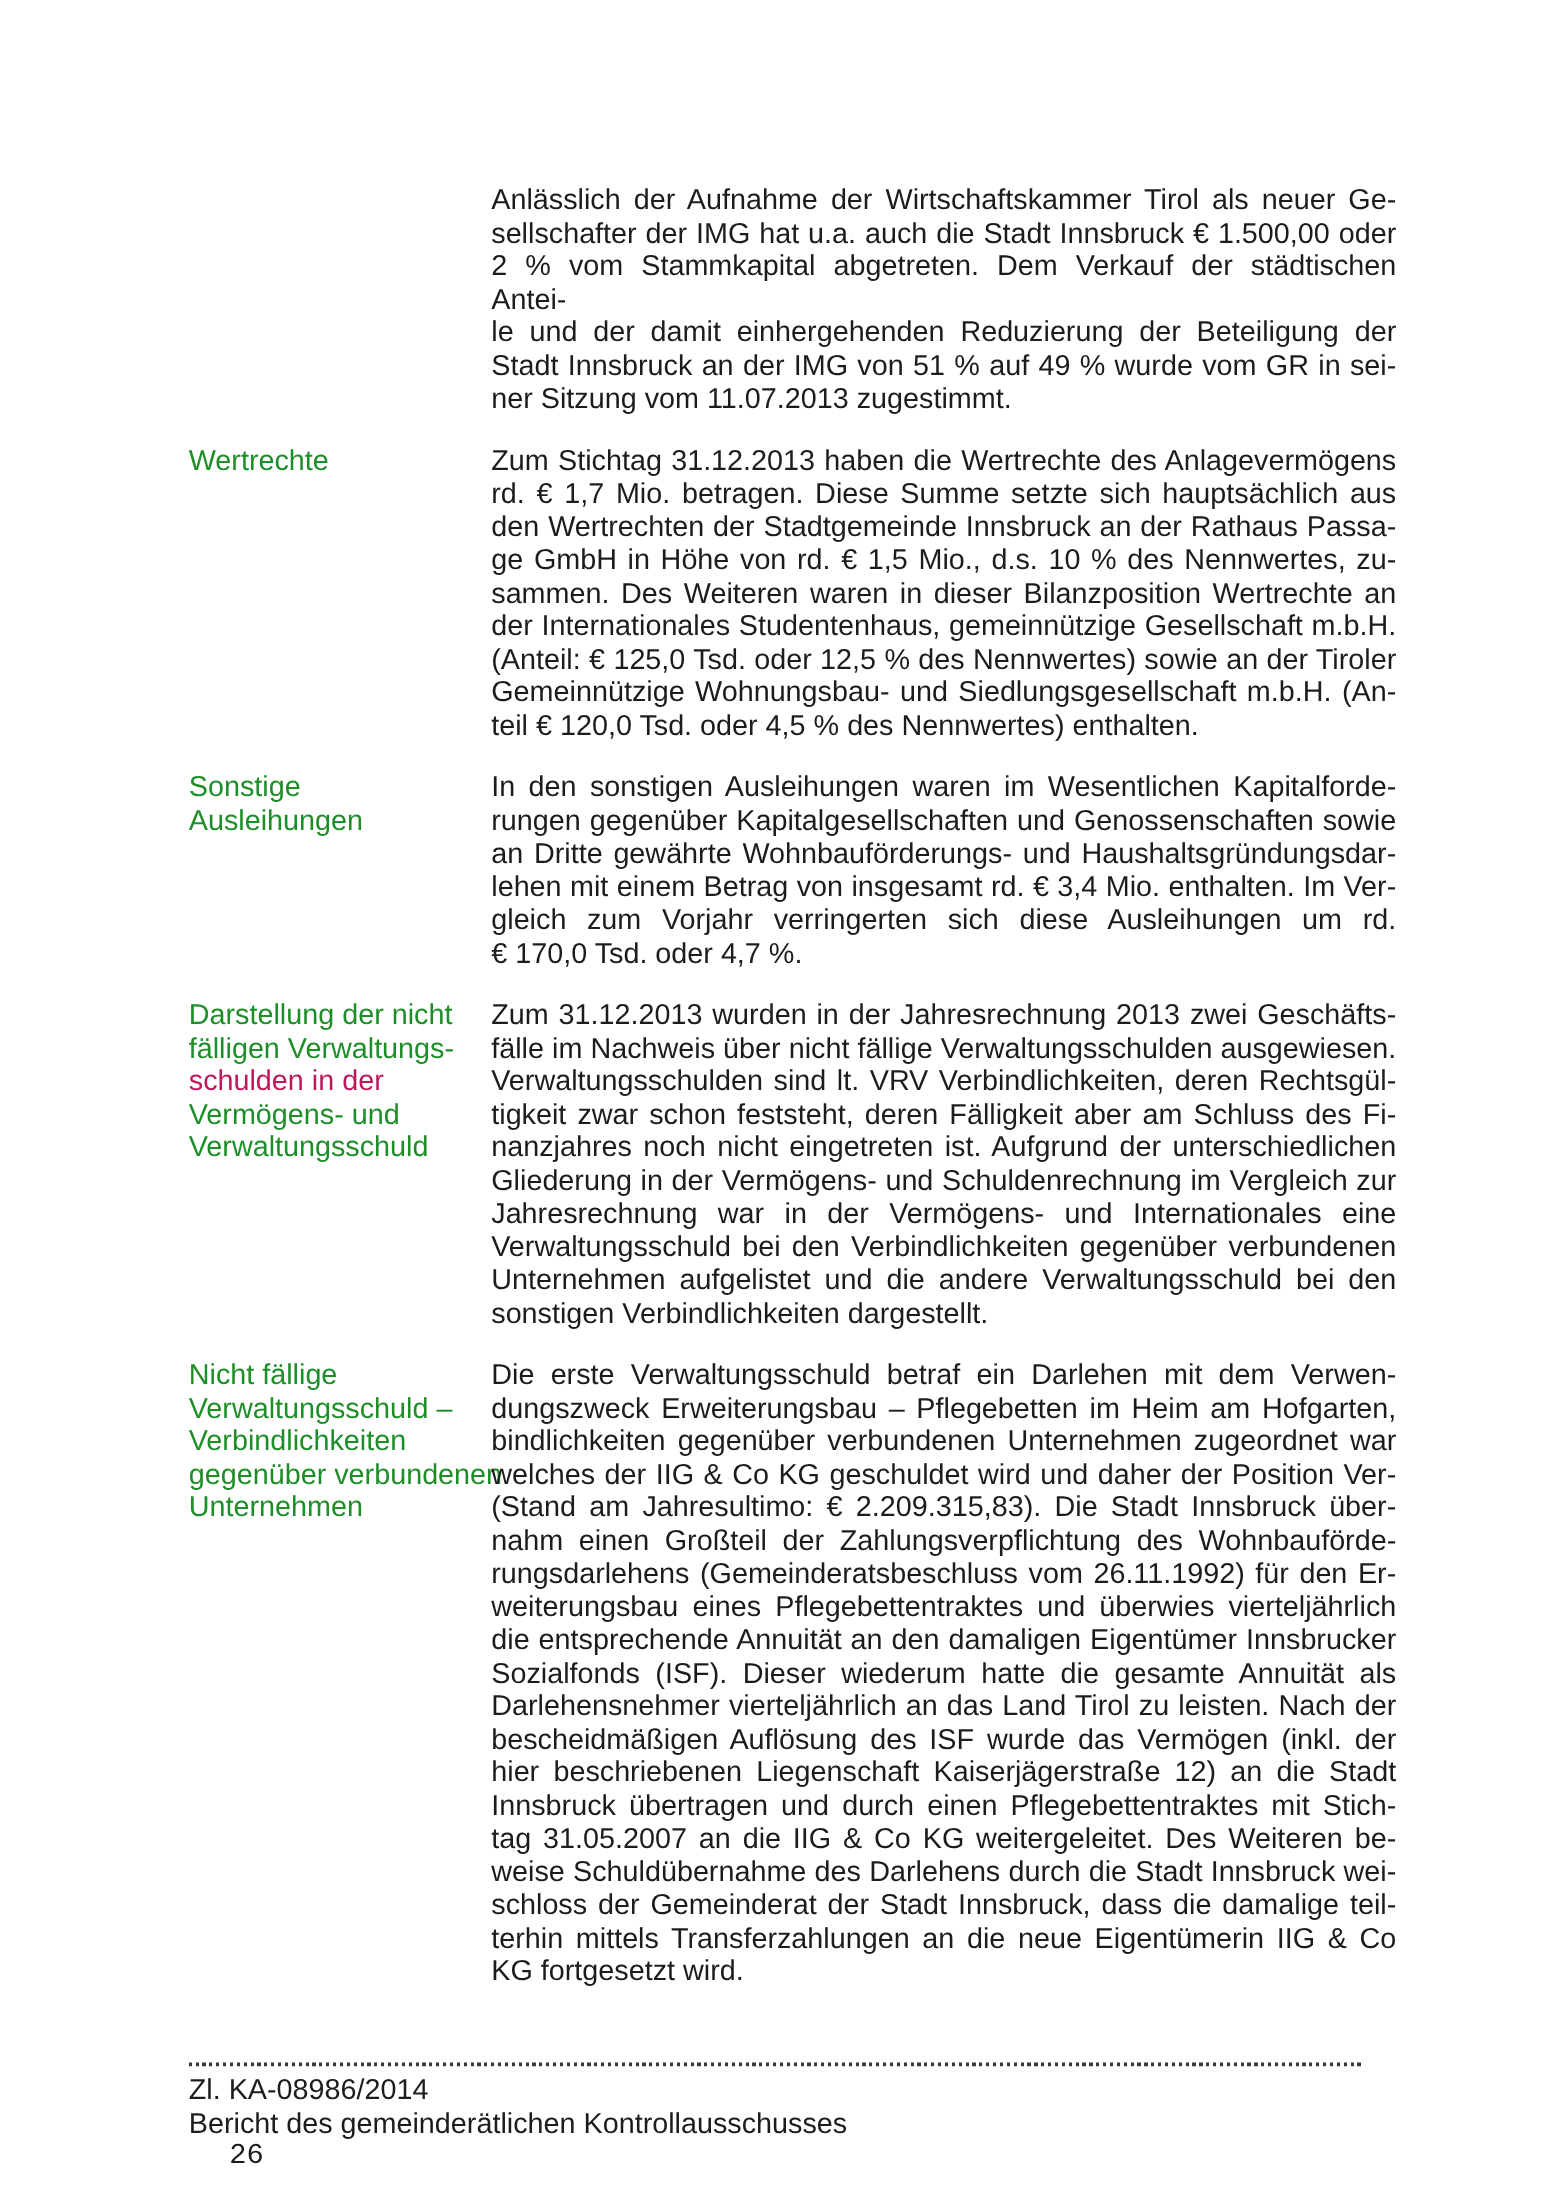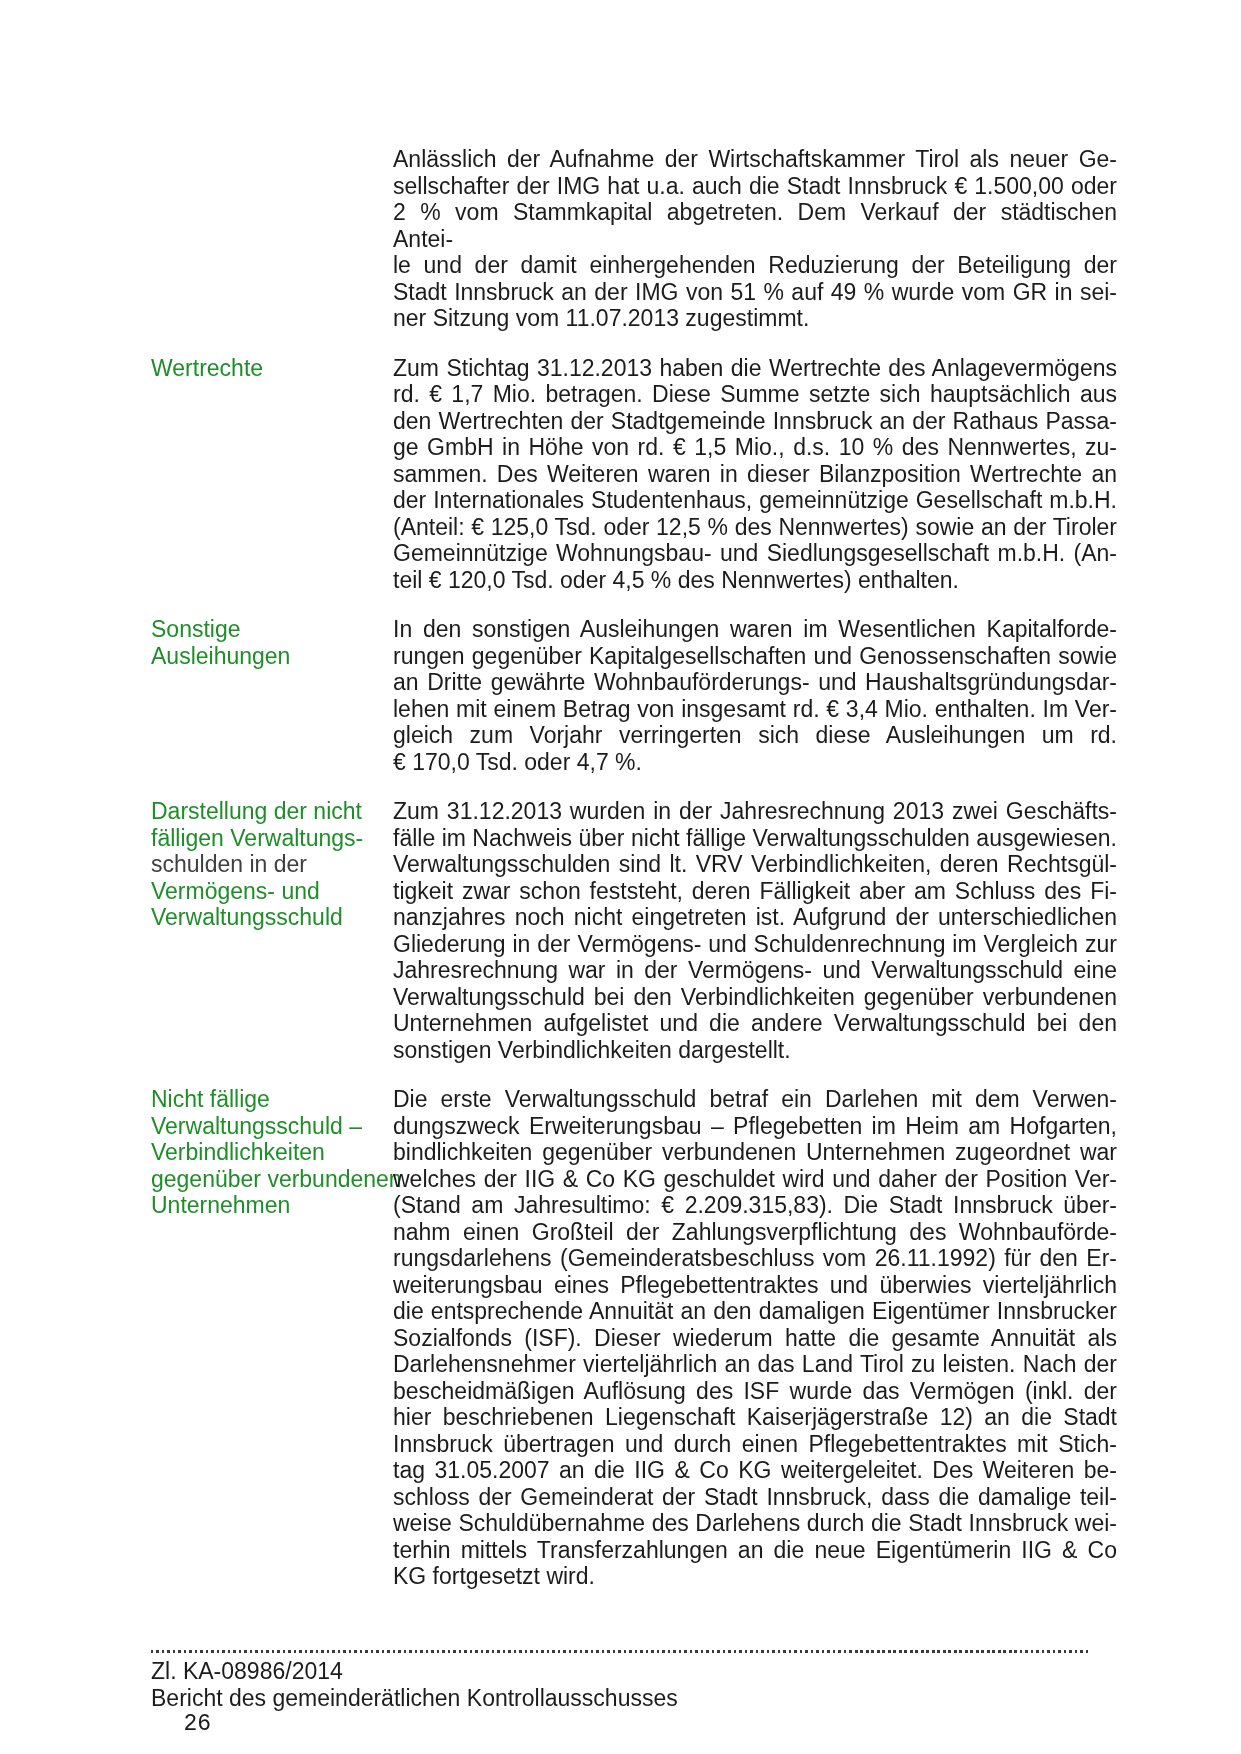--- a/index.html
+++ b/index.html
@@ -119,32 +119,32 @@
           <div class="line">an Dritte gewährte Wohnbauförderungs- und Haushaltsgründungsdar-</div>
           <div class="line">lehen mit einem Betrag von insgesamt rd. € 3,4 Mio. enthalten. Im Ver-</div>
           <div class="line">gleich zum Vorjahr verringerten sich diese Ausleihungen um rd.</div>
           <div class="line last">€ 170,0 Tsd. oder 4,7 %.</div>
         </div>
       </div>
       <div class="section">
         <div class="label-col">
           <div class="label-line" style="color: rgb(30, 142, 40);">Darstellung der nicht</div>
           <div class="label-line" style="color: rgb(30, 142, 40);">fälligen Verwaltungs-</div>
-          <div class="label-line" style="color: #404040;">schulden in der</div>
+          <div class="label-line" style="color: #be185d;">schulden in der</div>
           <div class="label-line" style="color: rgb(30, 142, 40);">Vermögens- und</div>
           <div class="label-line" style="color: rgb(30, 142, 40);">Verwaltungsschuld</div>
         </div>
         <div class="body-col">
           <div class="line">Zum 31.12.2013 wurden in der Jahresrechnung 2013 zwei Geschäfts-</div>
           <div class="line">fälle im Nachweis über nicht fällige Verwaltungsschulden ausgewiesen.</div>
           <div class="line">Verwaltungsschulden sind lt. VRV Verbindlichkeiten, deren Rechtsgül-</div>
           <div class="line">tigkeit zwar schon feststeht, deren Fälligkeit aber am Schluss des Fi-</div>
           <div class="line">nanzjahres noch nicht eingetreten ist. Aufgrund der unterschiedlichen</div>
           <div class="line">Gliederung in der Vermögens- und Schuldenrechnung im Vergleich zur</div>
-          <div class="line">Jahresrechnung war in der Vermögens- und Verwaltungsschuld eine</div>
+          <div class="line">Jahresrechnung war in der Vermögens- und Internationales eine</div>
           <div class="line">Verwaltungsschuld bei den Verbindlichkeiten gegenüber verbundenen</div>
           <div class="line">Unternehmen aufgelistet und die andere Verwaltungsschuld bei den</div>
           <div class="line last">sonstigen Verbindlichkeiten dargestellt.</div>
         </div>
       </div>
       <div class="section">
         <div class="label-col">
           <div class="label-line" style="color: rgb(30, 142, 40);">Nicht fällige</div>
           <div class="label-line" style="color: rgb(30, 142, 40);">Verwaltungsschuld –</div>
           <div class="label-line" style="color: rgb(30, 142, 40);">Verbindlichkeiten</div>
@@ -160,22 +160,22 @@
           <div class="line">nahm einen Großteil der Zahlungsverpflichtung des Wohnbauförde-</div>
           <div class="line">rungsdarlehens (Gemeinderatsbeschluss vom 26.11.1992) für den Er-</div>
           <div class="line">weiterungsbau eines Pflegebettentraktes und überwies vierteljährlich</div>
           <div class="line">die entsprechende Annuität an den damaligen Eigentümer Innsbrucker</div>
           <div class="line">Sozialfonds (ISF). Dieser wiederum hatte die gesamte Annuität als</div>
           <div class="line">Darlehensnehmer vierteljährlich an das Land Tirol zu leisten. Nach der</div>
           <div class="line">bescheidmäßigen Auflösung des ISF wurde das Vermögen (inkl. der</div>
           <div class="line">hier beschriebenen Liegenschaft Kaiserjägerstraße 12) an die Stadt</div>
           <div class="line">Innsbruck übertragen und durch einen Pflegebettentraktes mit Stich-</div>
           <div class="line">tag 31.05.2007 an die IIG &amp; Co KG weitergeleitet. Des Weiteren be-</div>
+          <div class="line">weise Schuldübernahme des Darlehens durch die Stadt Innsbruck wei-</div>
           <div class="line">schloss der Gemeinderat der Stadt Innsbruck, dass die damalige teil-</div>
-          <div class="line">weise Schuldübernahme des Darlehens durch die Stadt Innsbruck wei-</div>
           <div class="line">terhin mittels Transferzahlungen an die neue Eigentümerin IIG &amp; Co</div>
           <div class="line last">KG fortgesetzt wird.</div>
         </div>
       </div>
     </div>
 
   <div class="footer">
     <div class="footer-rule"></div>
     <div class="footer-row">
       <span class="footer-ref">Zl. KA-08986/2014</span>

